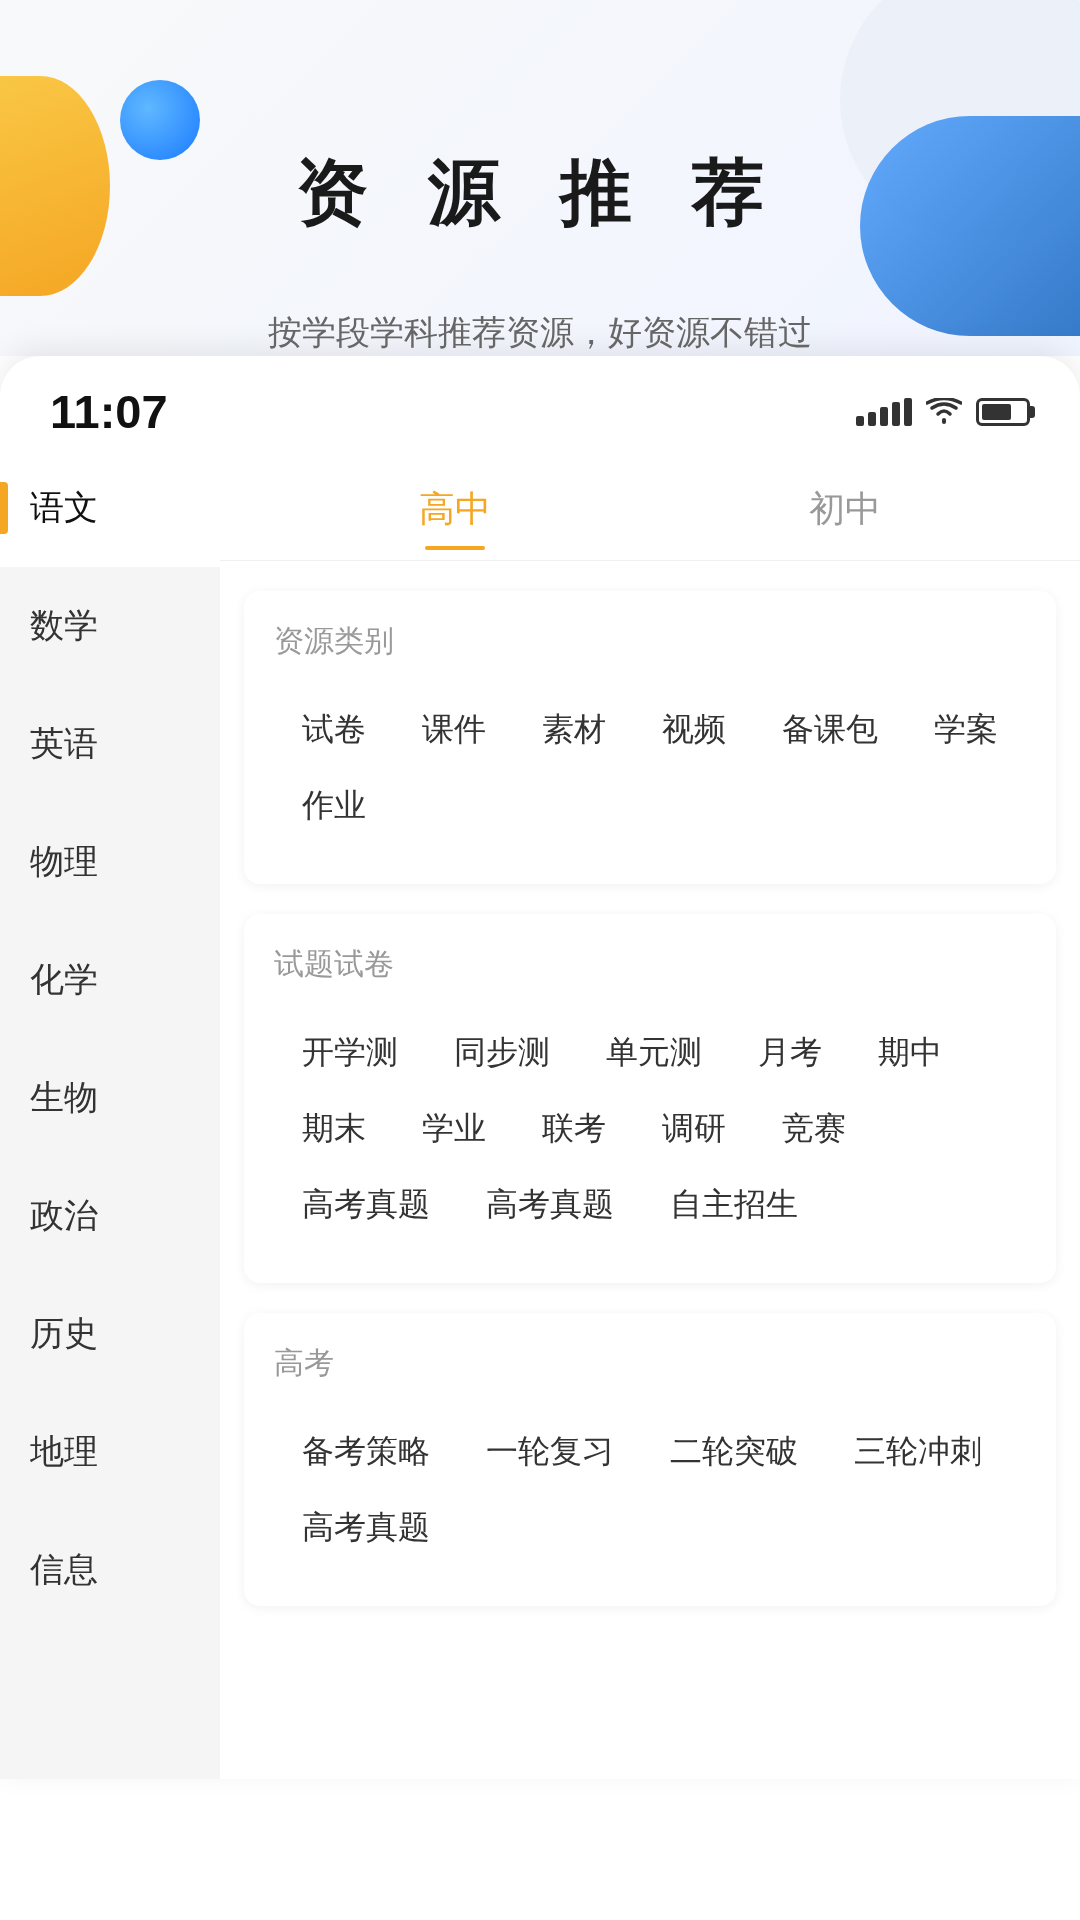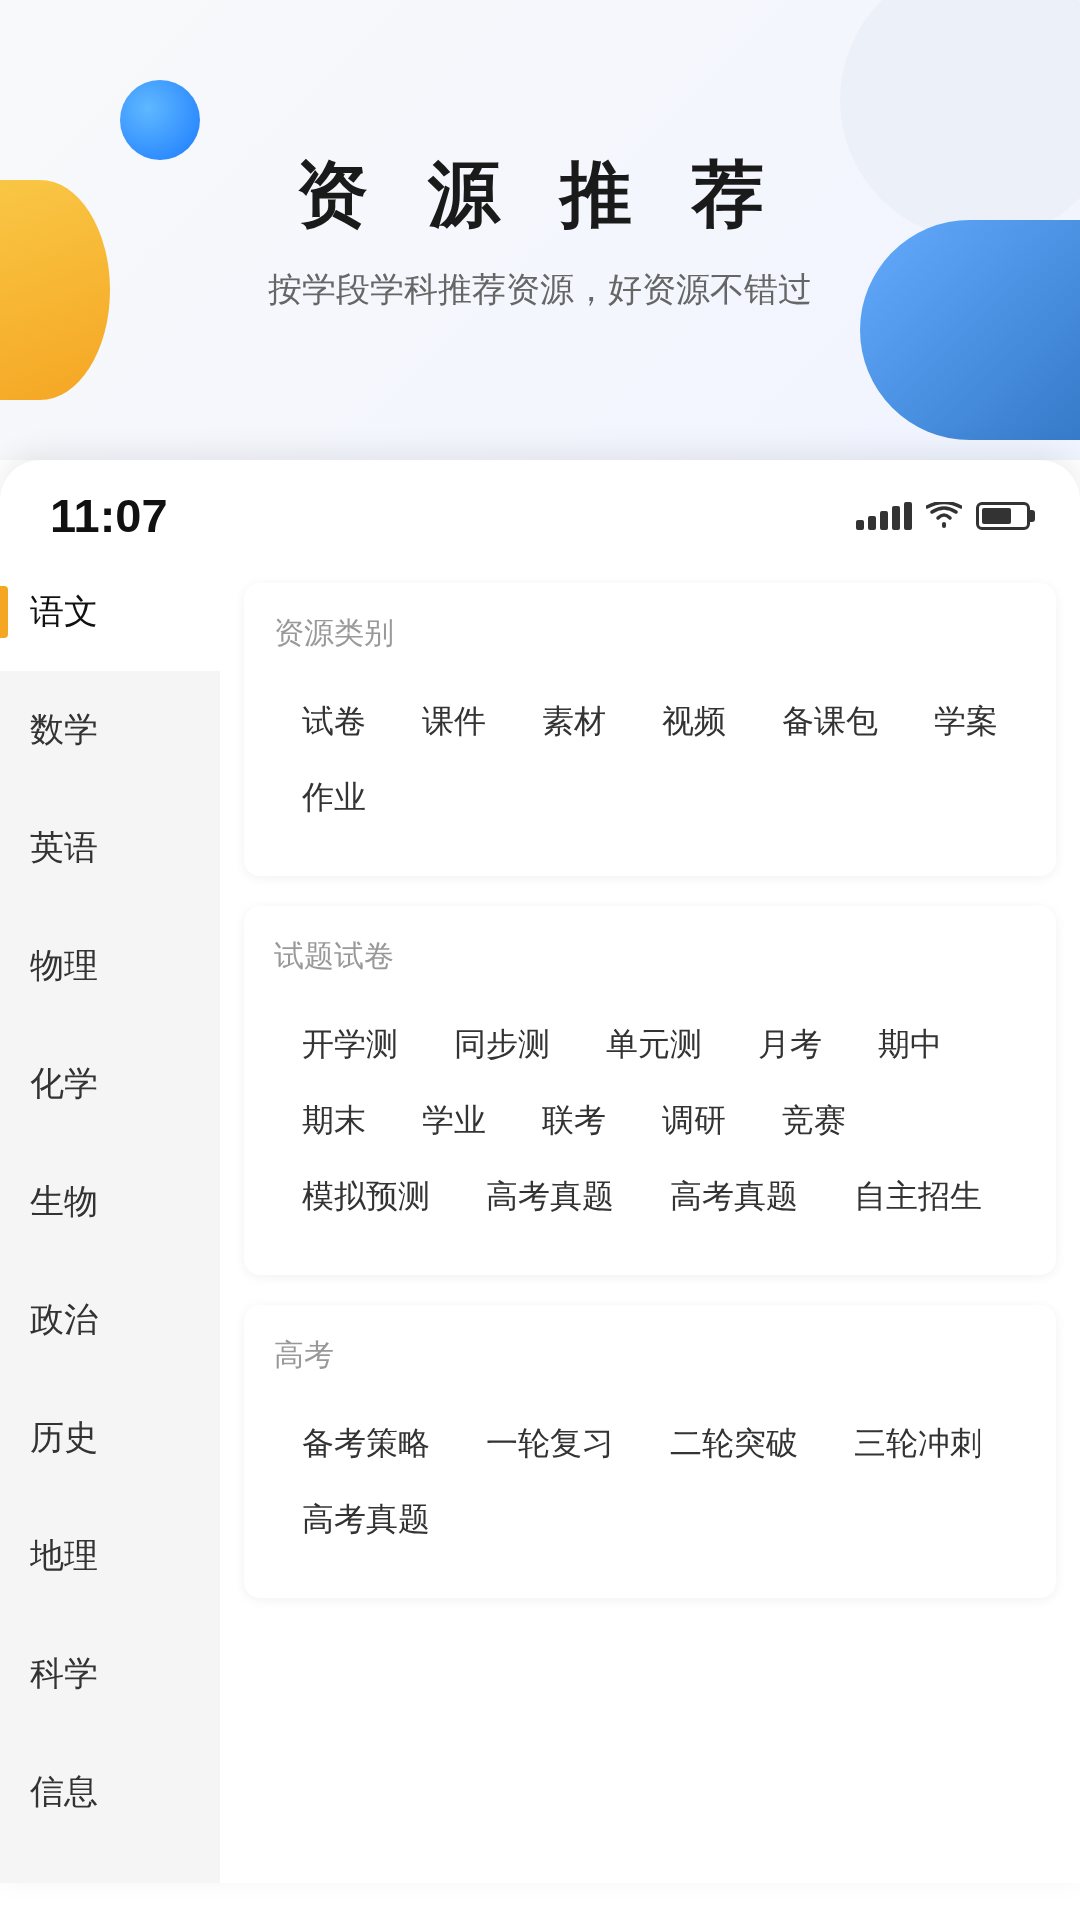--- a/index.html
+++ b/index.html
@@ -9,28 +9,29 @@
       min-height: 1920px;
       background: #fff;
       font-family: -apple-system, "PingFang SC", "Helvetica Neue", Arial, sans-serif;
       overflow-x: hidden;
       position: relative;
     }
 
     
     .hero {
       width: 100%;
-      height: 460px;
+      height: 356px;
       background: linear-gradient(135deg, #f8f9fa 0%, #f0f4ff 100%);
       position: relative;
       overflow: hidden;
       display: flex;
       flex-direction: column;
       align-items: center;
-      justify-content: center;
+      justify-content: flex-end;
+      gap: 45px;
     }
 
     .hero-bg-circle-top-right {
       position: absolute;
       top: -40px;
       right: -40px;
       width: 280px;
       height: 280px;
       background: #e8edf5;
       border-radius: 50%;
@@ -365,30 +366,35 @@
       <div class="sidebar-item">
         <span>政治</span>
       </div>
       <div class="sidebar-item">
         <span>历史</span>
       </div>
       <div class="sidebar-item">
         <span>地理</span>
       </div>
       <div class="sidebar-item">
-        <span>科学</span>
-      </div>
-      <div class="sidebar-item">
         <span>信息</span>
       </div>
 
     </div>
 
     <div class="right-content">
 
+      <div class="level-tabs">
+        <div class="level-tab active">
+          <span>高中</span>
+        </div>
+        <div class="level-tab">
+          <span>初中</span>
+        </div>
+      </div>
 
       <div class="content-section">
         <div class="section-title">资源类别</div>
         <div class="tags-row">
           <span class="tag">试卷</span>
           <span class="tag">课件</span>
           <span class="tag">素材</span>
           <span class="tag">视频</span>
           <span class="tag">备课包</span>
           <span class="tag">学案</span>
@@ -402,21 +408,20 @@
           <span class="tag">开学测</span>
           <span class="tag">同步测</span>
           <span class="tag">单元测</span>
           <span class="tag">月考</span>
           <span class="tag">期中</span>
           <span class="tag">期末</span>
           <span class="tag">学业</span>
           <span class="tag">联考</span>
           <span class="tag">调研</span>
           <span class="tag">竞赛</span>
-          <span class="tag">模拟预测</span>
           <span class="tag">高考真题</span>
           <span class="tag">高考真题</span>
           <span class="tag">自主招生</span>
         </div>
       </div>
 
       <div class="content-section">
         <div class="section-title">高考</div>
         <div class="tags-row">
           <span class="tag">备考策略</span>

